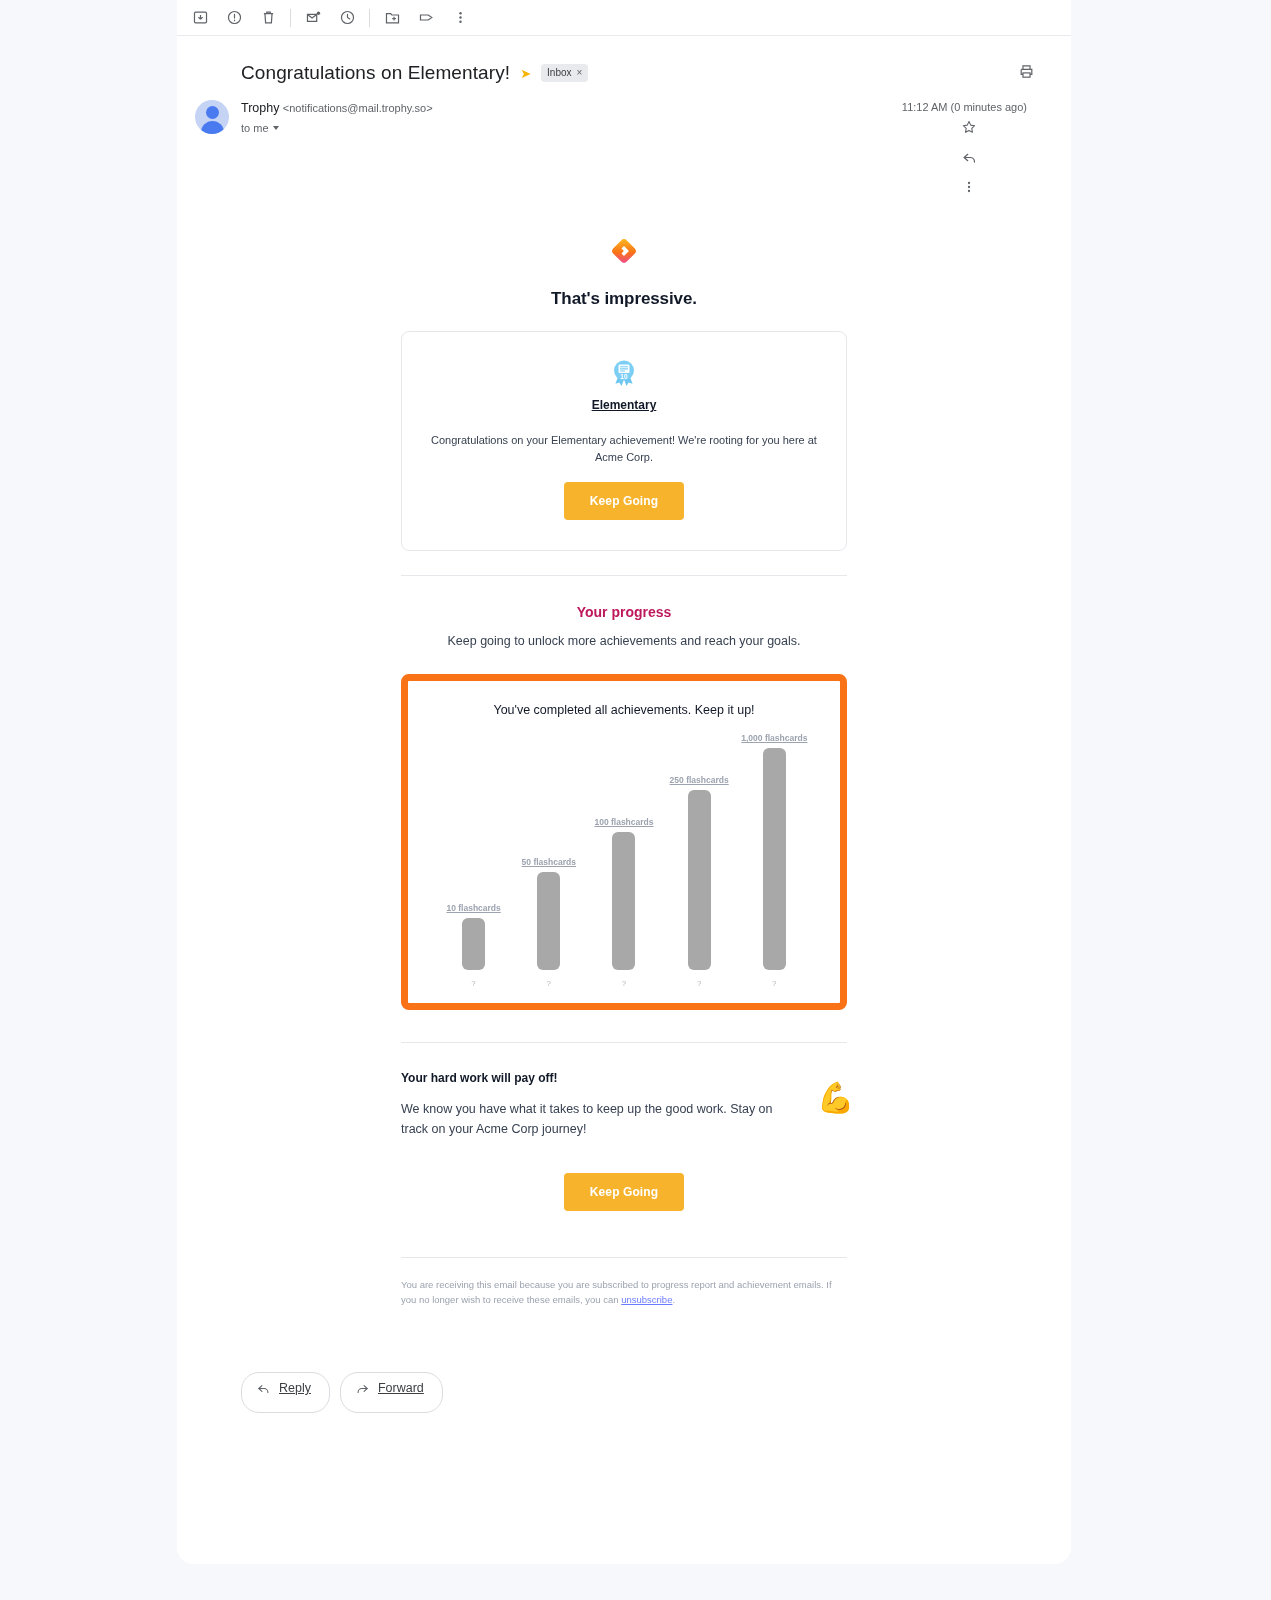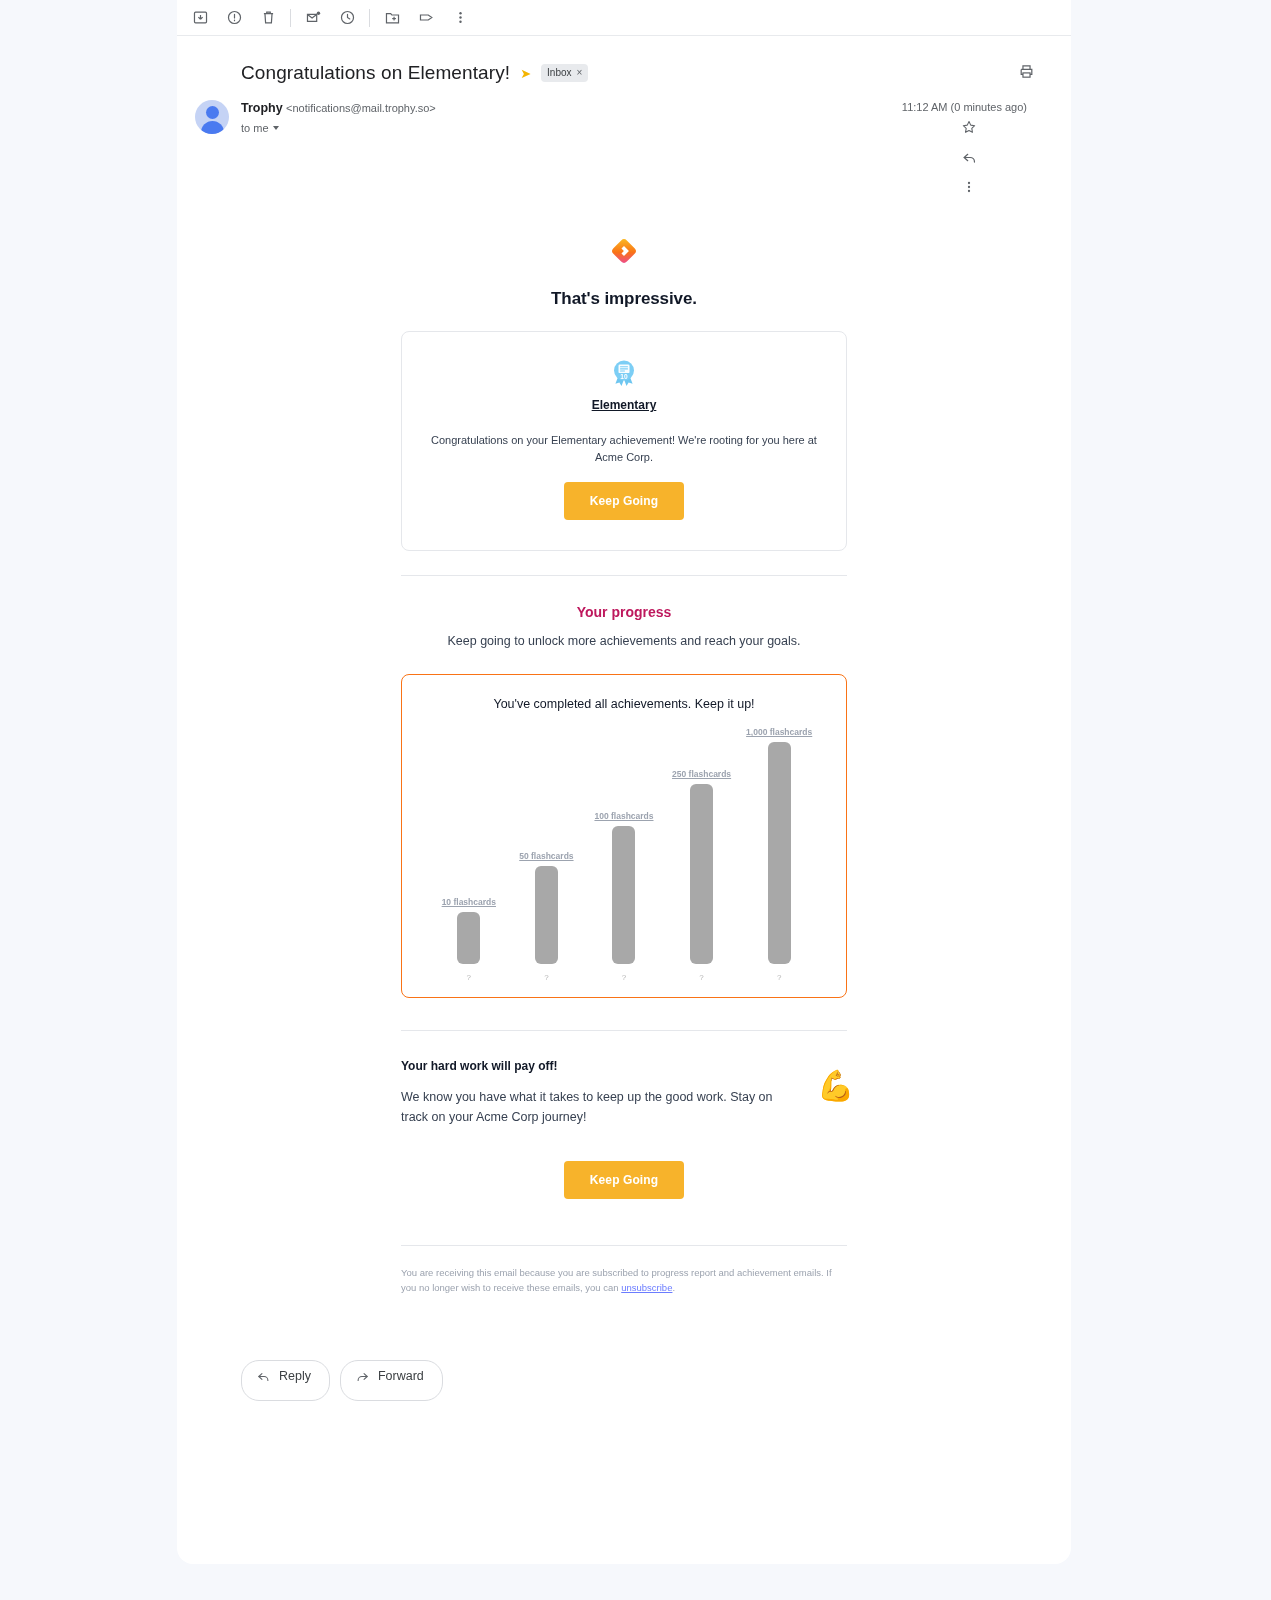--- a/index.html
+++ b/index.html
@@ -133,21 +133,21 @@
   }
   .avatar .body {
     position: absolute;
     width: 23px; height: 13px;
     border-radius: 12px 12px 0 0;
     background: #4a7af0;
     left: 5.5px; top: 21px;
   }
   .sender-info { flex: 1; }
   .sender-line { font-size: 12px; color: #5f6368; line-height: 1.4; }
-  .sender-name { font-weight: bold; color: #202124; font-size: 12.5px; }
+  .sender-name { font-weight: normal; color: #202124; font-size: 12.5px; }
   .sender-email { font-size: 11px; color: #5f6368; }
   .to-line {
     font-size: 11px;
     color: #5f6368;
     margin-top: 3px;
     display: inline-flex;
     align-items: center;
     gap: 4px;
     cursor: pointer;
   }
@@ -250,21 +250,21 @@
   }
   .sec-sub {
     text-align: center;
     font-size: 12.5px;
     color: #374151;
     margin-bottom: 26px;
   }
 
   
   .chart-card {
-    border: 1px solid #f97316;
+    border: 7px solid #f97316;
     border-radius: 8px;
     padding: 22px 20px 14px;
   }
   .chart-title {
     text-align: center;
     font-size: 12.5px;
     color: #111827;
     margin-bottom: 10px;
   }
   .chart-area {
@@ -356,20 +356,21 @@
     align-items: center;
     gap: 8px;
     border: 1px solid #dadce0;
     border-radius: 18px;
     background: #fff;
     padding: 8px 18px 16px 14px;
     font-size: 12.5px;
     color: #3c4043;
     cursor: pointer;
     font-family: "Liberation Sans", sans-serif;
+    text-decoration: underline;
   }
   .act-btn svg { display: block; }
 </style>
 </head>
 <body>
 
 <div class="page">
   <div class="mail-pane">
 
     <div class="toolbar">

